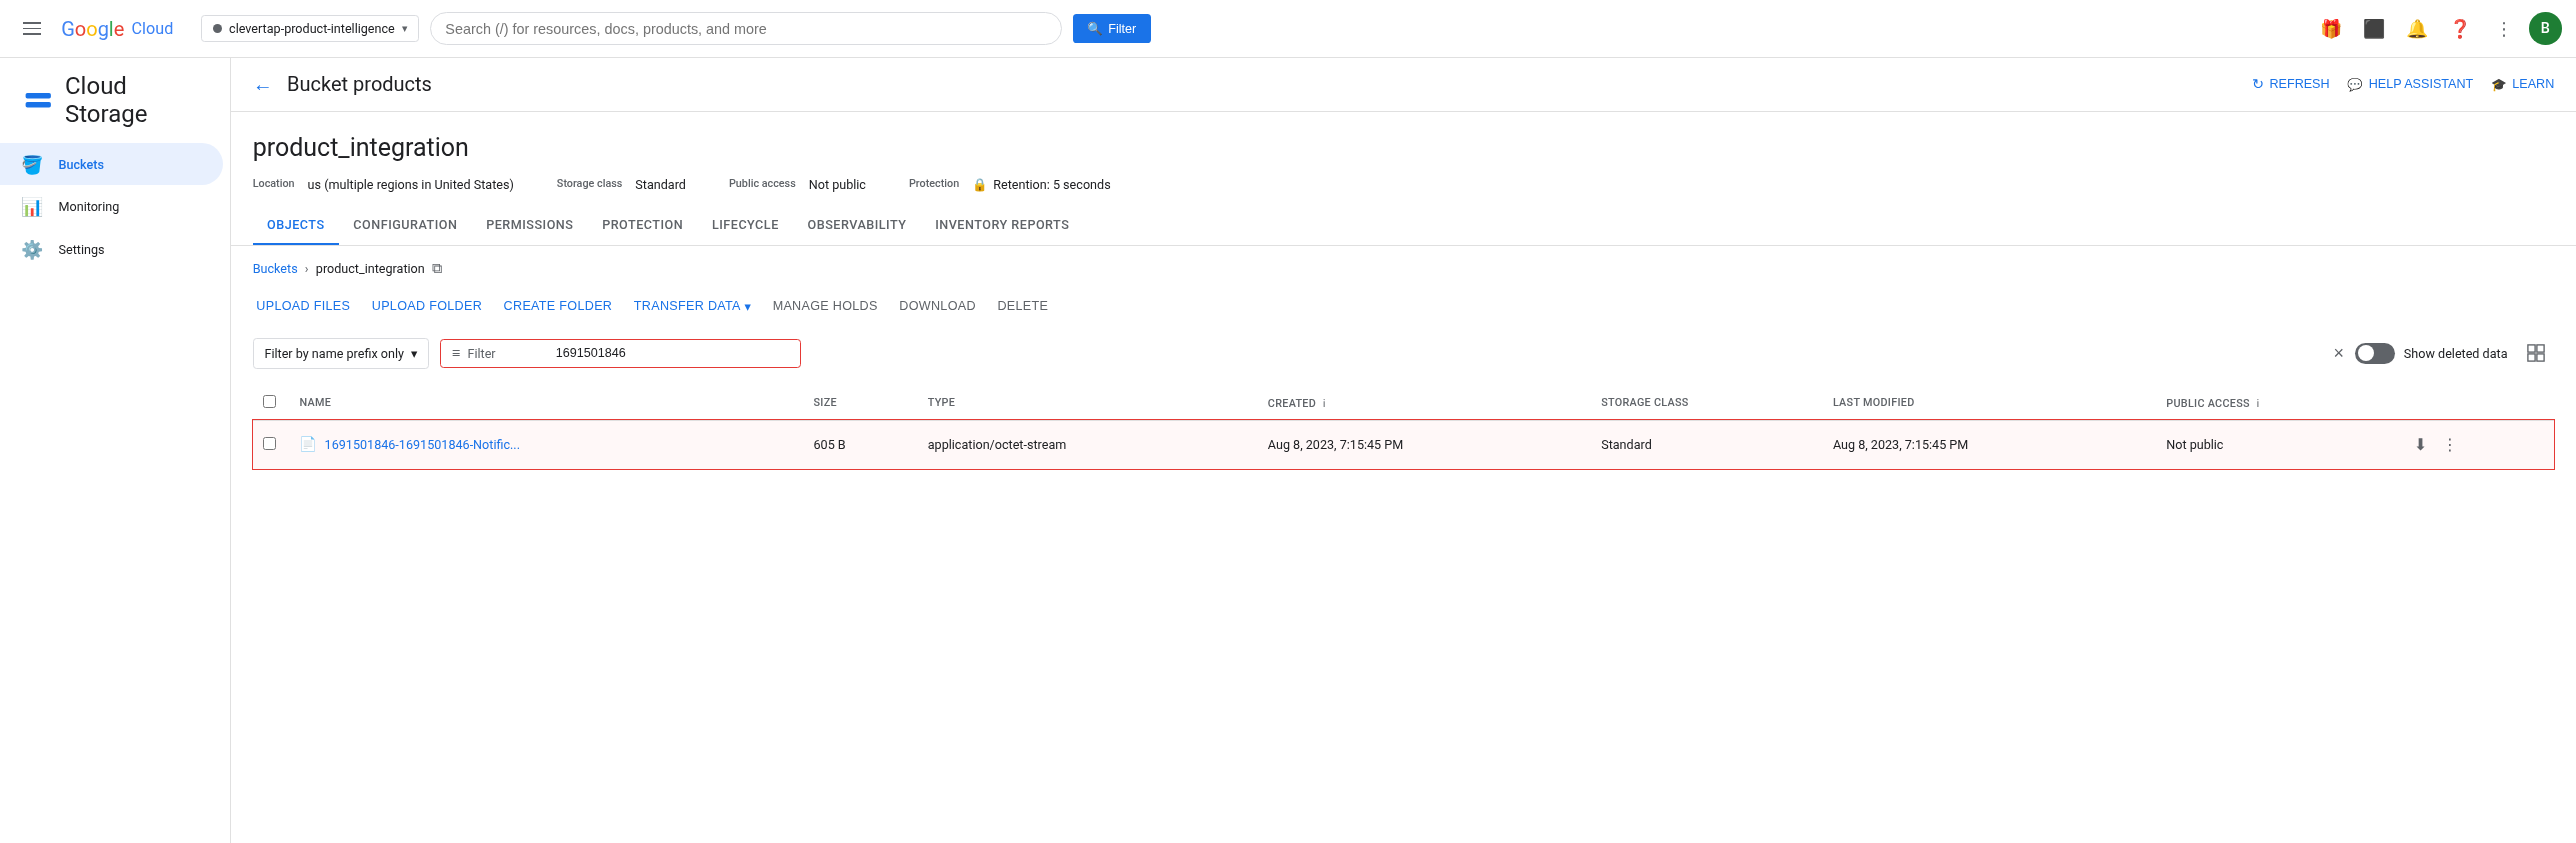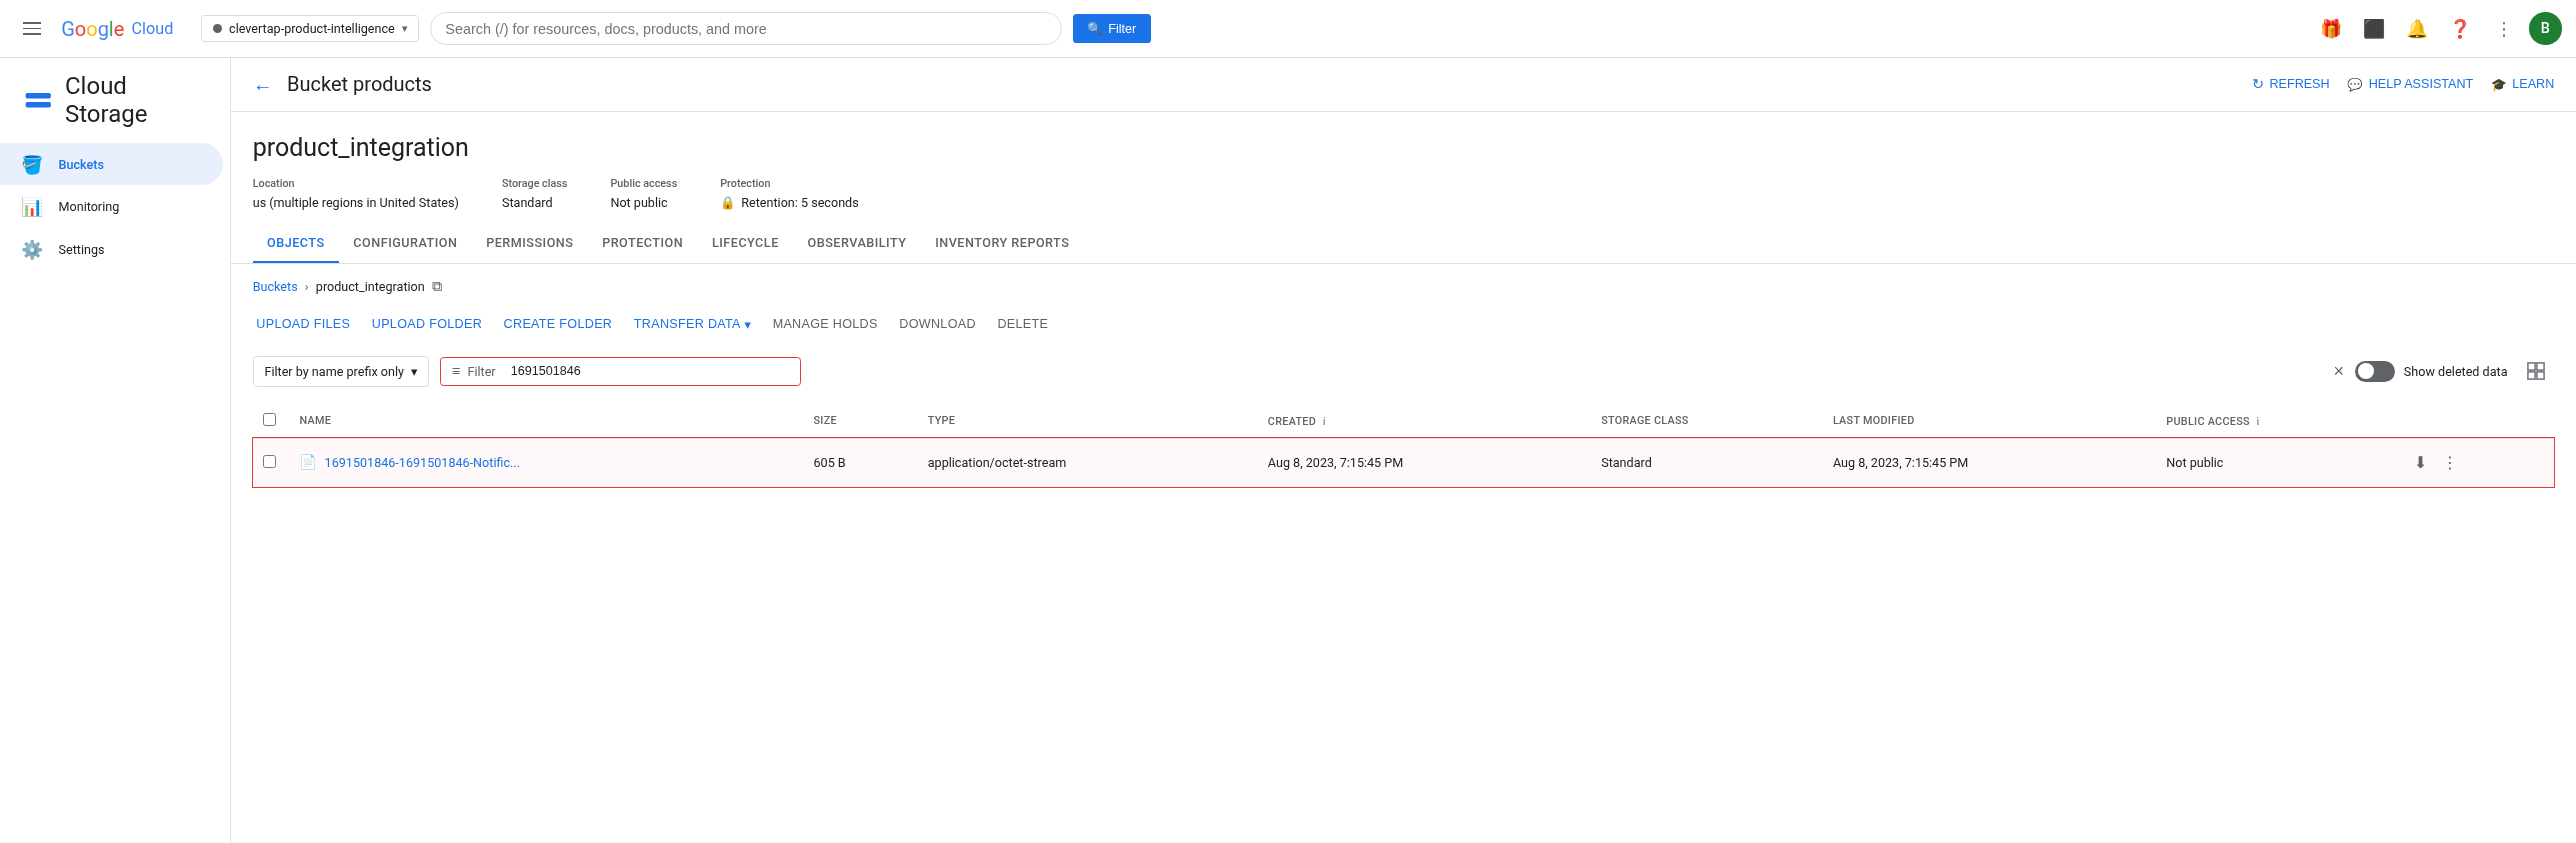--- a/index.html
+++ b/index.html
@@ -40,21 +40,21 @@
     .bucket-header { display: flex; align-items: center; padding: 14.4px 21.7px; gap: 14.4px; border-bottom: 0.9px solid #e0e0e0; }
     .back-btn { color: #1a73e8; font-size: 20px; cursor: pointer; background: none; border: none; display: flex; align-items: center; }
     .bucket-title { font-size: 20px; font-weight: 400; color: #202124; flex: 1; }
     .header-actions { display: flex; align-items: center; gap: 18px; }
     .header-action-btn { display: flex; align-items: center; gap: 5.4px; color: #1a73e8; font-size: 12.6px; font-weight: 500; cursor: pointer; background: none; border: none; text-transform: uppercase; }
 
     
     .bucket-info { padding: 21.7px 21.7px 14.4px; }
     .bucket-name { font-size: 25px; font-weight: 400; color: #202124; margin-bottom: 14.4px; }
     .bucket-meta { display: flex; gap: 43px; }
-    .meta-item { display: flex; flex-direction: column; gap: 5px; }
+    .meta-item { display: flex; flex-direction: row; gap: 13px; }
     .meta-label { font-size: 10.8px; color: #5f6368; font-weight: 500; }
     .meta-value { font-size: 12.6px; color: #202124; display: flex; align-items: center; gap: 5.4px; }
 
     
     .tabs { display: flex; border-bottom: 0.9px solid #e0e0e0; padding: 0 21.7px; }
     .tab { padding: 10.8px 14.4px; font-size: 12.6px; font-weight: 500; color: #5f6368; cursor: pointer; border-bottom: 2.7px solid transparent; text-transform: uppercase; letter-spacing: 0.5px; }
     .tab.active { color: #1a73e8; border-bottom-color: #1a73e8; }
 
     
     .objects-content { padding: 14.4px 21.7px; }
@@ -69,21 +69,21 @@
     
     .action-bar { display: flex; align-items: center; gap: 14.4px; margin-bottom: 14.4px; }
     .action-btn { font-size: 12.6px; font-weight: 500; color: #1a73e8; background: none; border: none; cursor: pointer; text-transform: uppercase; letter-spacing: 0.3px; padding: 7.2px 3.6px; }
     .action-btn.plain { color: #5f6368; }
     .action-btn-with-arrow { display: flex; align-items: center; gap: 3.6px; }
 
     
     .filter-bar { display: flex; align-items: center; gap: 10.8px; margin-bottom: 14.4px; }
     .filter-prefix { display: flex; align-items: center; gap: 7.2px; border: 0.9px solid #dadce0; border-radius: 3.6px; padding: 7.2px 10.8px; cursor: pointer; font-size: 12.6px; color: #202124; }
     .filter-input-wrap { display: flex; align-items: center; gap: 7.2px; border: 1.8px solid #e53935; border-radius: 3.6px; padding: 5.4px 10.8px; flex: 1; max-width: 361px; }
-    .filter-input { border: none; outline: none; font-size: 12.6px; color: #202124; background: transparent; flex: 1; }
+    .filter-input { border: none; outline: none; font-size: 12.6px; color: #202124; background: transparent; flex: 1; margin-left: 45px; }
     .filter-spacer { flex: 1; }
     .clear-btn { color: #5f6368; font-size: 18px; cursor: pointer; background: none; border: none; }
     .deleted-toggle { display: flex; align-items: center; gap: 9px; }
     .toggle-switch { position: relative; width: 40px; height: 21.7px; }
     .toggle-track { width: 40px; height: 21.7px; background: #5f6368; border-radius: 10.8px; }
     .toggle-thumb { position: absolute; top: 2.7px; left: 2.7px; width: 16.2px; height: 16.2px; background: #fff; border-radius: 50%; }
     .toggle-label { font-size: 12.6px; color: #202124; }
     .grid-icon { color: #5f6368; font-size: 18px; cursor: pointer; }
 
     

